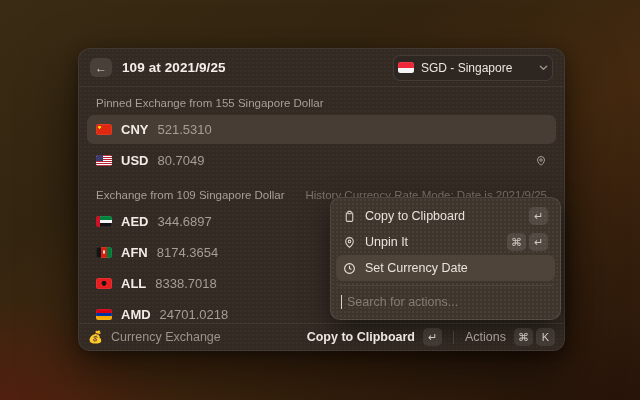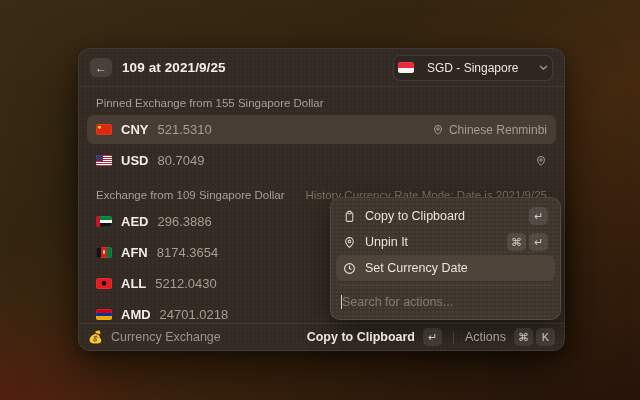--- a/index.html
+++ b/index.html
@@ -30,21 +30,21 @@
     padding:0 11px; border-bottom:1px solid rgba(255,255,255,.055);
   }
   .back-btn {
     width:22px; height:19px; border-radius:6px; background:#4a403a;
     display:flex; align-items:center; justify-content:center;
     color:#ddd6cf; font-size:12px; cursor:default; flex:0 0 auto;
   }
   .title { font-size:13.5px; font-weight:bold; color:#f5efe9; letter-spacing:.1px; }
   .spacer { flex:1; }
   .dropdown {
-    height:26px; display:flex; align-items:center; gap:13px;
+    height:26px; display:flex; align-items:center; gap:7px;
     background:#2e2620; border:1px solid rgba(255,255,255,.1);
     border-radius:7px; padding:0 4px; min-width:160px;
   }
   .dropdown .label { font-size:12px; color:#ece6e0; flex:1; }
   .chevron { color:#9a9189; display:flex; }
 
   
   .flag { width:16px; height:11px; border-radius:2.5px; flex:0 0 auto;
           box-shadow:inset 0 0 0 .5px rgba(255,255,255,.15); }
   .flag-sg { background:linear-gradient(180deg,#ed2939 0 50%,#f4f4f4 50% 100%); }
@@ -97,21 +97,21 @@
   }
   .menu-item.selected { background:#4e443a; }
   .menu-item .mi-label { flex:1; }
   .key-badge {
     min-width:19px; height:18px; padding:0 4px; border-radius:5px;
     background:rgba(255,255,255,.1); color:#cfc8c0;
     display:flex; align-items:center; justify-content:center;
     font-size:11px;
   }
   .menu-divider { height:1px; background:rgba(255,255,255,.08); margin:4px 2px; }
-  .menu-search { display:flex; align-items:center; height:24px; padding:0 5px; gap:0; }
+  .menu-search { display:flex; align-items:center; height:24px; padding:0 5px; gap:5px; }
   .caret { width:1px; height:14px; background:#d8d2cc; }
   .menu-search input {
     flex:1; background:transparent; border:none; outline:none;
     font-family:"Liberation Sans", sans-serif;
     font-size:12.5px; color:#e9e3dd;
   }
   .menu-search input::placeholder { color:#857c73; }
 
   
   .footer {
@@ -153,27 +153,20 @@
   <div class="content">
 
     <div class="section-label">
       <span>Pinned Exchange from 155 Singapore Dollar</span>
     </div>
 
     <div class="row selected">
       <span class="flag flag-cn"></span>
       <span class="code">CNY</span>
       <span class="value">521.5310</span>
-      <span class="accessory">
-        <svg class="icon-12" viewBox="0 0 24 24" fill="none" stroke="#a69d94" stroke-width="2">
-            <path d="M12 21s-7-6.2-7-11a7 7 0 1 1 14 0c0 4.8-7 11-7 11z"></path>
-            <circle cx="12" cy="10" r="2.4"></circle>
-          </svg>
-        <span>Chinese Renminbi</span>
-      </span>
     </div>
 
     <div class="row">
       <span class="flag flag-us"></span>
       <span class="code">USD</span>
       <span class="value">80.7049</span>
       <span class="accessory">
         <svg class="icon-12" viewBox="0 0 24 24" fill="none" stroke="#a69d94" stroke-width="2">
             <path d="M12 21s-7-6.2-7-11a7 7 0 1 1 14 0c0 4.8-7 11-7 11z"></path>
             <circle cx="12" cy="10" r="2.4"></circle>
@@ -182,33 +175,33 @@
     </div>
 
     <div class="section-label" style="padding-top:12px;justify-content:space-between;">
       <span>Exchange from 109 Singapore Dollar</span>
       <span class="hint">History Currency Rate Mode: Date is 2021/9/25</span>
     </div>
 
     <div class="row">
       <span class="flag flag-ae"></span>
       <span class="code">AED</span>
-      <span class="value">296.3886</span>
+      <span class="value">344.6897</span>
     </div>
 
     <div class="row">
       <span class="flag flag-af"></span>
       <span class="code">AFN</span>
       <span class="value">8174.3654</span>
     </div>
 
     <div class="row">
       <span class="flag flag-al"></span>
       <span class="code">ALL</span>
-      <span class="value">5212.0430</span>
+      <span class="value">8338.7018</span>
     </div>
 
     <div class="row">
       <span class="flag flag-am"></span>
       <span class="code">AMD</span>
       <span class="value">24701.0218</span>
     </div>
 
   </div>
 

